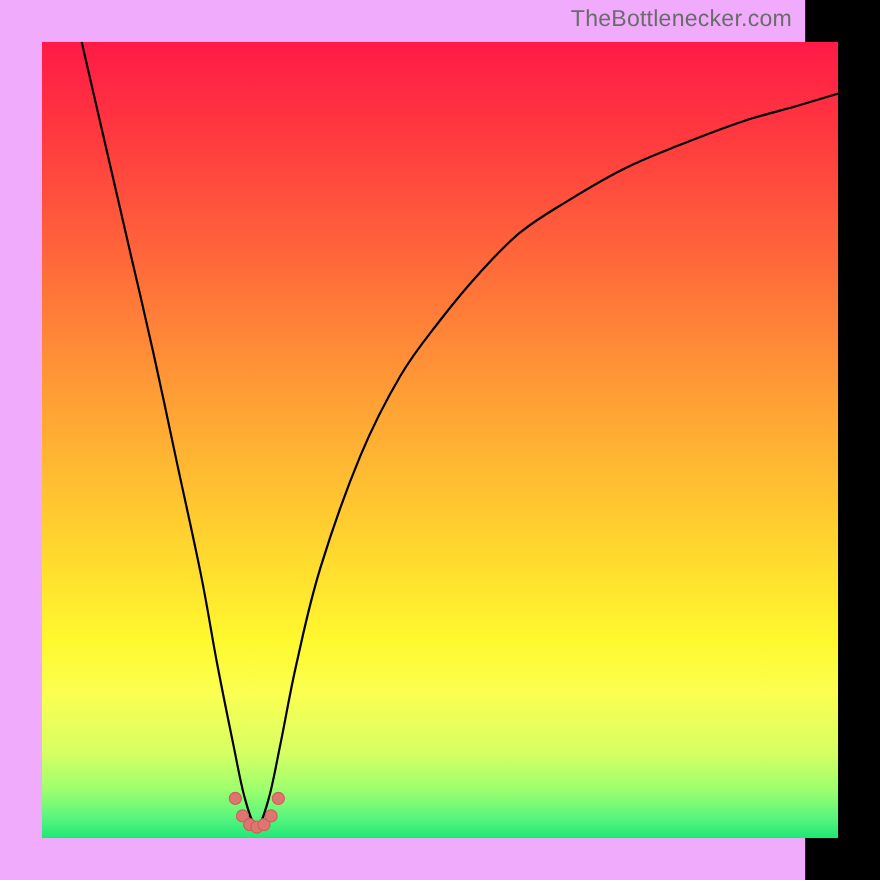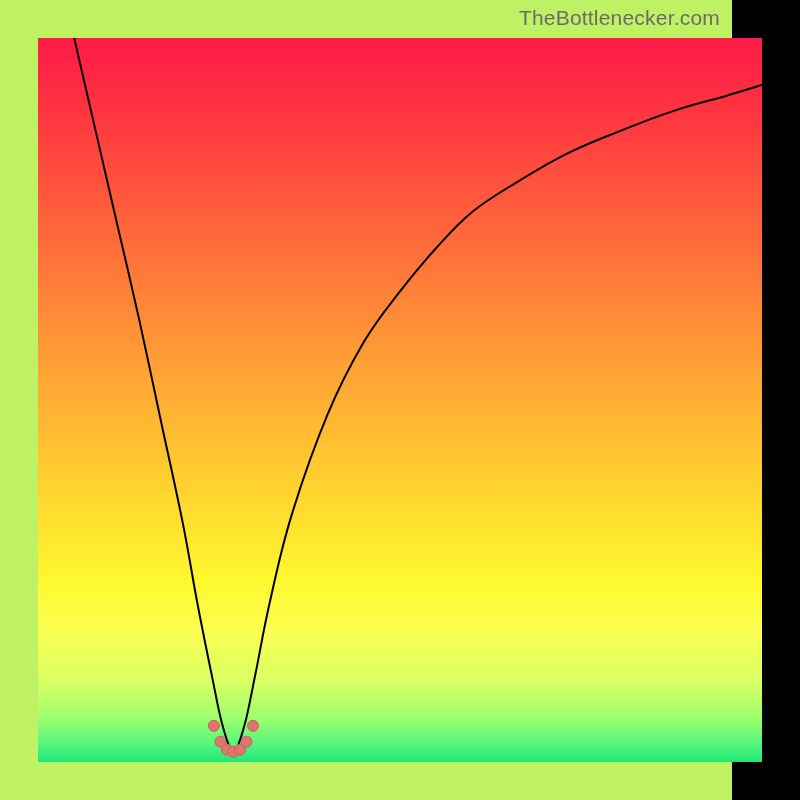--- a/index.html
+++ b/index.html
@@ -10,21 +10,21 @@
     background: #000;
     overflow: hidden;
     font-family: Arial, Helvetica, sans-serif;
   }
   .frame {
     position: absolute;
     left: 0;
     top: 0;
     width: 732px;
     height: 800px;
-    background: #bef264;
+    background: #f0abfc;
   }
   .plot {
     position: absolute;
     left: 38px;
     top: 38px;
     width: 724px;
     height: 724px;
     
   }
   .watermark {

